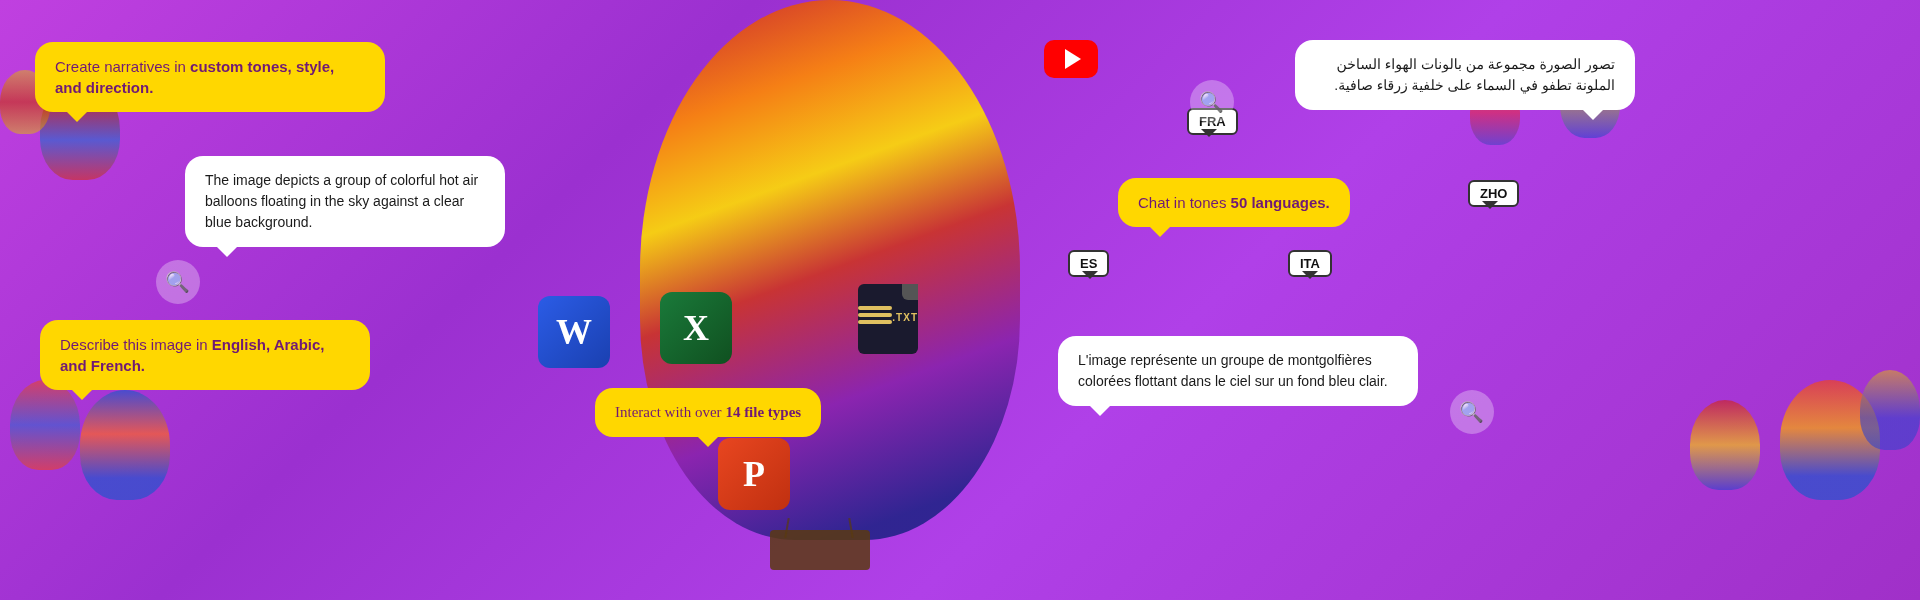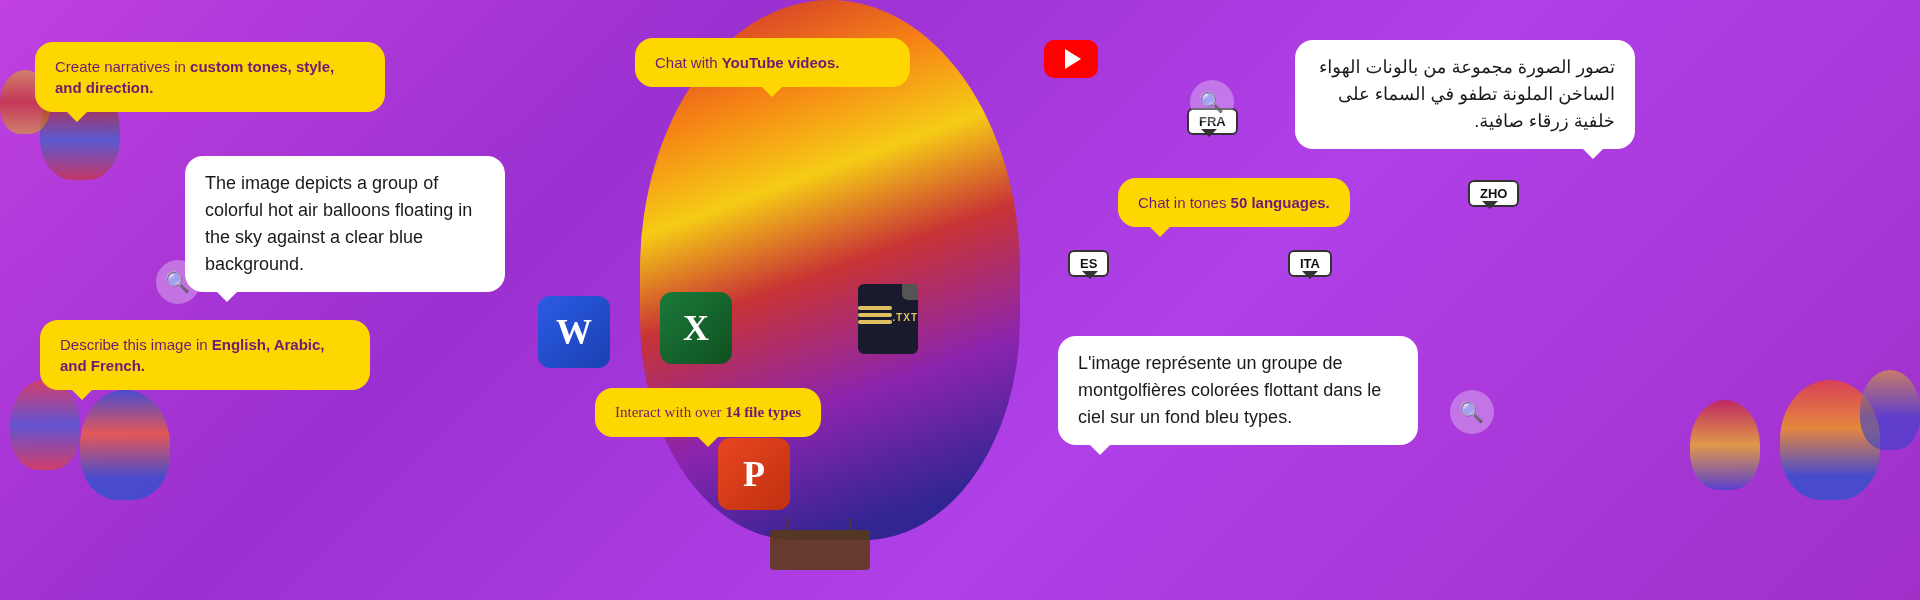--- a/index.html
+++ b/index.html
@@ -48,21 +48,21 @@
       left: 50%;
       transform: translateX(-50%);
     }
 
     
     .bubble-white {
       position: absolute;
       background: #ffffff;
       border-radius: 18px;
       padding: 14px 20px;
-      font-size: 18px;
+      font-size: 14px;
       line-height: 1.5;
       color: #1a1a1a;
       max-width: 320px;
     }
     .bubble-white::after {
       content: '';
       position: absolute;
       border: 14px solid transparent;
     }
     .bubble-white.arrow-bottom-left::after {
@@ -252,23 +252,20 @@
   </div>
 
   <div class="search-circle" style="left:156px;top:260px;">
     <span style="font-size:20px;color:rgba(255,255,255,0.8);">🔍</span>
   </div>
 
   <div class="bubble arrow-bottom-left" style="left:40px;top:320px;max-width:330px;">
     <span>Describe this image in </span><span class="bold">English, Arabic, and French.</span>
   </div>
 
-  <div class="bubble arrow-bottom-center" style="left:635px;top:38px;max-width:360px;padding-right:70px;">
-    <span>Chat with </span><span class="bold">YouTube videos.</span>
-  </div>
 
   <div class="yt-icon" style="left:1044px;top:40px;"></div>
 
   <div class="bubble arrow-bottom-center" style="left:595px;top:388px;max-width:340px;font-family:Liberation Serif, serif;">
     <span>Interact with over </span><span class="bold">14 file types</span>
   </div>
 
   <div class="word-icon" style="left:538px;top:296px;">
     <span>W</span>
   </div>
@@ -309,20 +306,20 @@
 
   <div class="search-circle" style="left:1190px;top:80px;">
     <span style="font-size:20px;color:rgba(255,255,255,0.8);">🔍</span>
   </div>
 
   <div class="bubble-white arrow-bottom-right" style="left:1295px;top:40px;max-width:340px;direction:rtl;text-align:right;">
     <span>تصور الصورة مجموعة من بالونات الهواء الساخن الملونة تطفو في السماء على خلفية زرقاء صافية.</span>
   </div>
 
   <div class="bubble-white arrow-bottom-left" style="left:1058px;top:336px;max-width:360px;">
-    <span>L'image représente un groupe de montgolfières colorées flottant dans le ciel sur un fond bleu types.</span>
+    <span>L'image représente un groupe de montgolfières colorées flottant dans le ciel sur un fond bleu clair.</span>
   </div>
 
   <div class="search-circle" style="left:1450px;top:390px;">
     <span style="font-size:20px;color:rgba(255,255,255,0.8);">🔍</span>
   </div>
 
 </div>
 
 </body></html>

